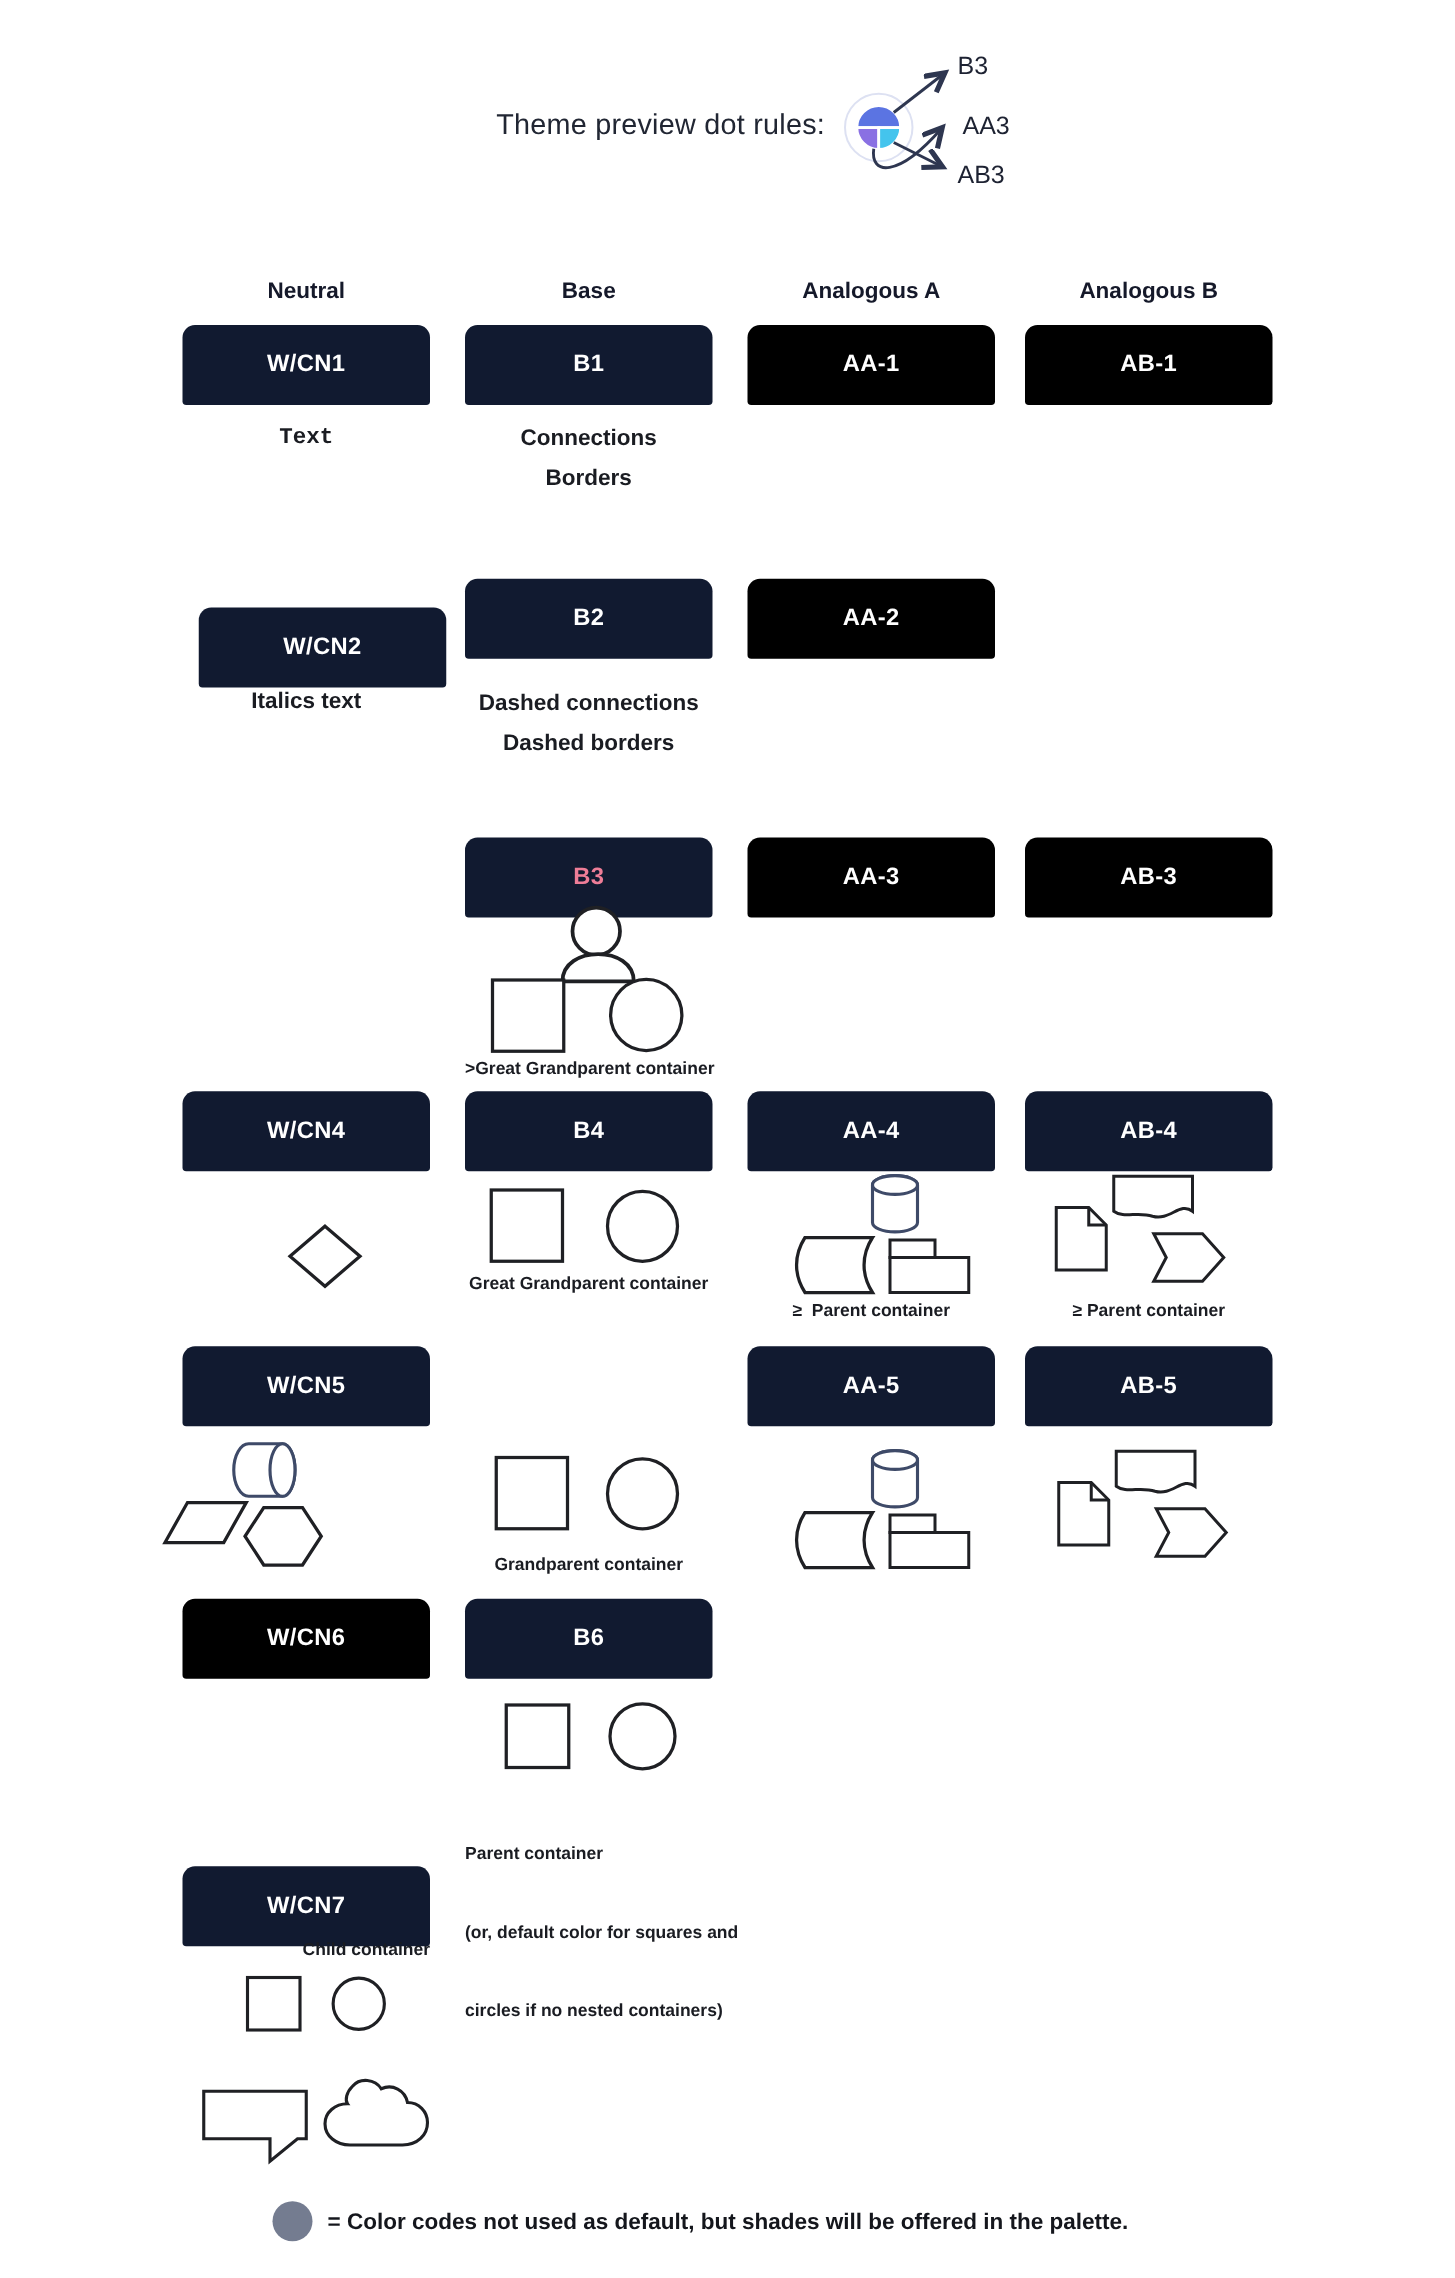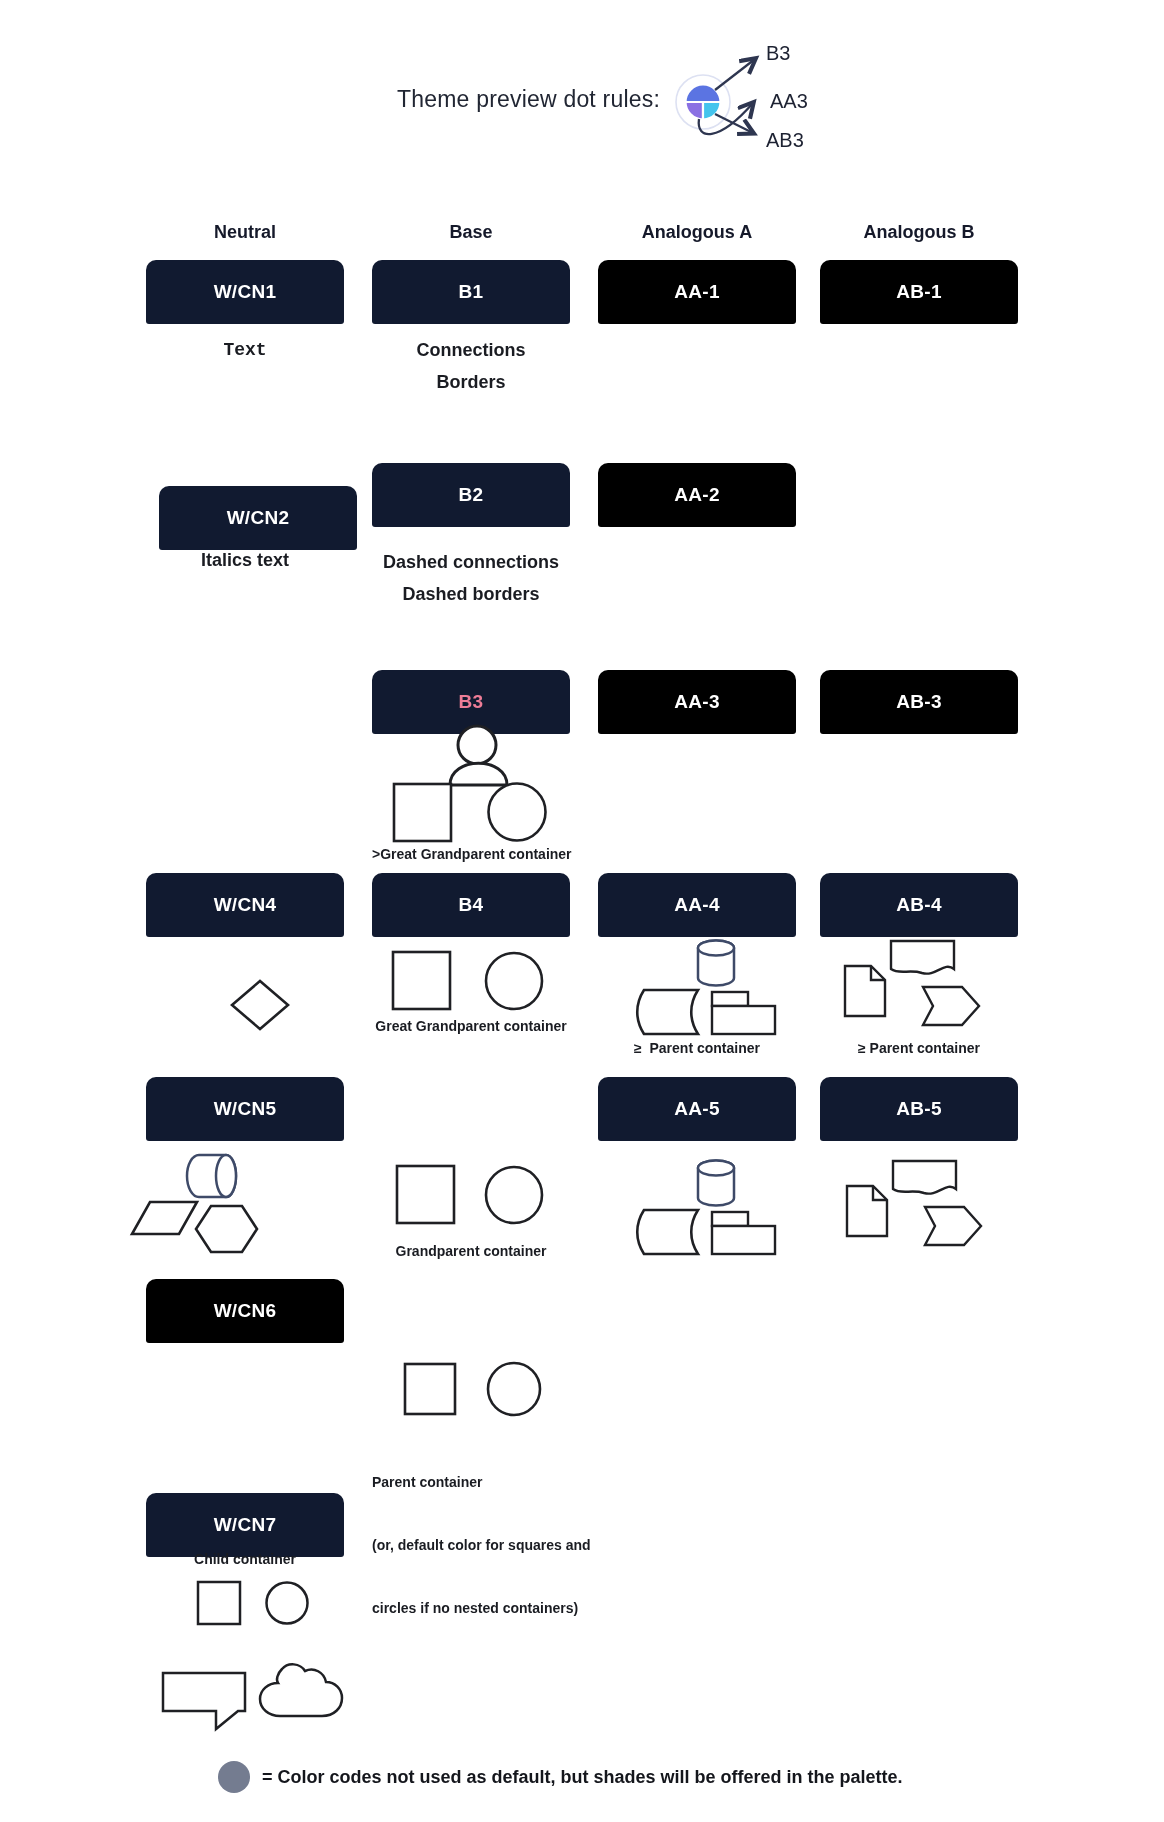--- a/index.html
+++ b/index.html
@@ -156,33 +156,34 @@
   <svg class="shape" style="left:842px;top:1158px;" width="145" height="92" viewBox="0 0 145 92">
     <g transform="translate(5,28)">
       <path d="M0,0 H26 L40,14 V50 H0 Z" fill="#ffffff" stroke="#1f2024" stroke-width="2.4"></path>
       <path d="M26,0 V14 H40" fill="none" stroke="#1f2024" stroke-width="2.4"></path>
     </g>
     <path d="M51,3 H114 V31 C104,23 96,39 82,35 C70,31 59,37 51,31 Z" fill="#ffffff" stroke="#1f2024" stroke-width="2.4"></path>
     <path d="M83,49 H122 L139,68 L122,87 H83 L93,68 Z" fill="#ffffff" stroke="#1f2024" stroke-width="2.4"></path>
   </svg>
 
   <div class="abs swatch gray" style="left:146px;top:1279px;">W/CN6</div>
+  <div class="abs swatch dark" style="left:372px;top:1279px;">B6</div>
 
   <svg class="shape" style="left:404px;top:1362px;" width="140" height="56" viewBox="0 0 140 56">
     <rect x="1" y="2" width="50" height="50" fill="#ffffff" stroke="#1f2024" stroke-width="2.6"></rect>
     <circle cx="110" cy="27" r="26" fill="#ffffff" stroke="#1f2024" stroke-width="2.6"></circle>
   </svg>
   <div class="abs cap cap14" style="left:372px;top:1430px;line-height:21px;white-space:pre;">
     <span style="display:block;">Parent container</span>
     <span style="display:block;font-weight:700;">(or, default color for squares and</span>
     <span style="display:block;font-weight:700;">circles if no nested containers)</span>
   </div>
 
   <div class="abs swatch dark" style="left:146px;top:1493px;">W/CN7</div>
-  <div class="abs cap cap14 w198" style="left:146px;top:1551px;">Child container</div>
+  <div class="abs cap cap14 w198" style="left:146px;top:1551px;text-align:right;">Child container</div>
 
   <svg class="shape" style="left:197px;top:1580px;" width="112" height="46" viewBox="0 0 112 46">
     <rect x="1" y="2" width="42" height="42" fill="#ffffff" stroke="#1f2024" stroke-width="2.5"></rect>
     <circle cx="90" cy="23" r="20.5" fill="#ffffff" stroke="#1f2024" stroke-width="2.5"></circle>
   </svg>
 
   <svg class="shape" style="left:160px;top:1670px;" width="88" height="62" viewBox="0 0 88 62">
     <path d="M3,3 H85 V41 H78 L56,59 V41 H3 Z" fill="#ffffff" stroke="#1f2024" stroke-width="2.5"></path>
   </svg>
   <svg class="shape" style="left:258px;top:1664px;" width="86" height="54" viewBox="0 0 86 54">

